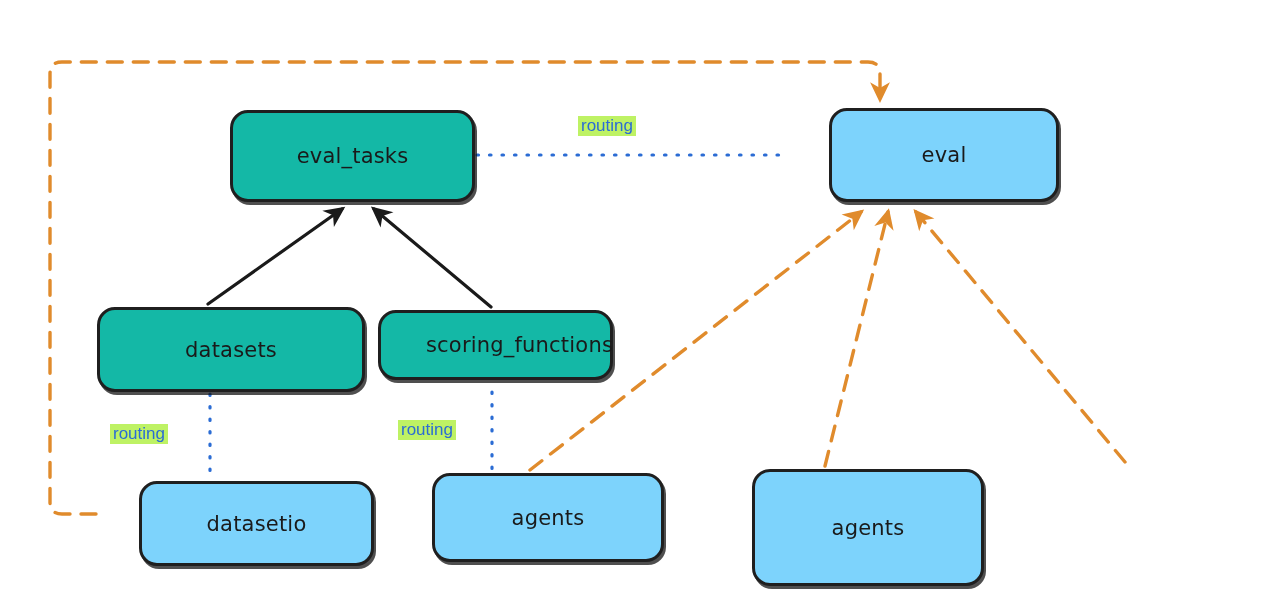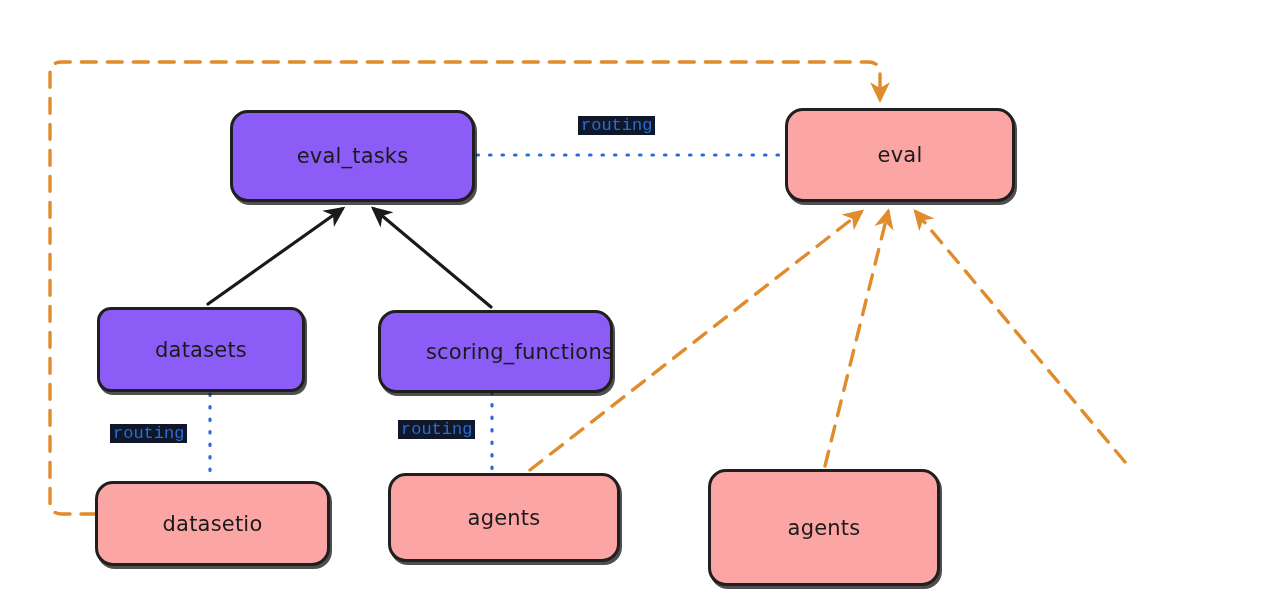--- a/index.html
+++ b/index.html
@@ -32,35 +32,36 @@
     justify-content: center;
     border: 3px solid #1f1f1f;
     border-radius: 18px;
     font-family: "DejaVu Sans", sans-serif;
     font-size: 21px;
     letter-spacing: 0.2px;
     color: #1a1a1a;
     box-shadow: 2px 3px 0 rgba(20,20,20,0.75);
   }
   .node.api {
-    background: #8b5cf6;
+    background: #14b8a6;
   }
   .node.provider {
-    background: #fca5a5;
+    background: #7dd3fc;
+    margin-left: 44px;
   }
   .node-label {
     pointer-events: none;
     white-space: nowrap;
   }
   .edge-label {
     position: absolute;
-    font-family: Liberation Mono, monospace;
+    font-family: Liberation Sans, sans-serif;
     font-size: 17px;
     color: #2b6cd4;
-    background: #0f172a;
+    background: #bef264;
     padding: 0 3px;
     white-space: nowrap;
   }
 </style>
 </head>
 <body>
 
 <div id="canvas">
 
   <svg id="edges" viewBox="0 0 1280 596" xmlns="http://www.w3.org/2000/svg">
@@ -93,25 +94,25 @@
   </svg>
 
   <div class="node api" style="left:230px; top:110px; width:245px; height:92px;">
     <span class="node-label">eval_tasks</span>
   </div>
 
   <div class="node provider" style="left:785px; top:108px; width:230px; height:94px;">
     <span class="node-label">eval</span>
   </div>
 
-  <div class="node api" style="left:97px; top:307px; width:208px; height:85px;border-radius:14px;">
+  <div class="node api" style="left:97px; top:307px; width:268px; height:85px;">
     <span class="node-label">datasets</span>
   </div>
 
-  <div class="node api" style="left:378px; top:310px; width:235px; height:83px;padding-left:48px;">
+  <div class="node api" style="left:378px; top:310px; width:235px; height:70px;padding-left:48px;">
     <span class="node-label">scoring_functions</span>
   </div>
 
   <div class="node provider" style="left:95px; top:481px; width:235px; height:85px;">
     <span class="node-label">datasetio</span>
   </div>
 
   <div class="node provider" style="left:388px; top:473px; width:232px; height:89px;">
     <span class="node-label">agents</span>
   </div>

